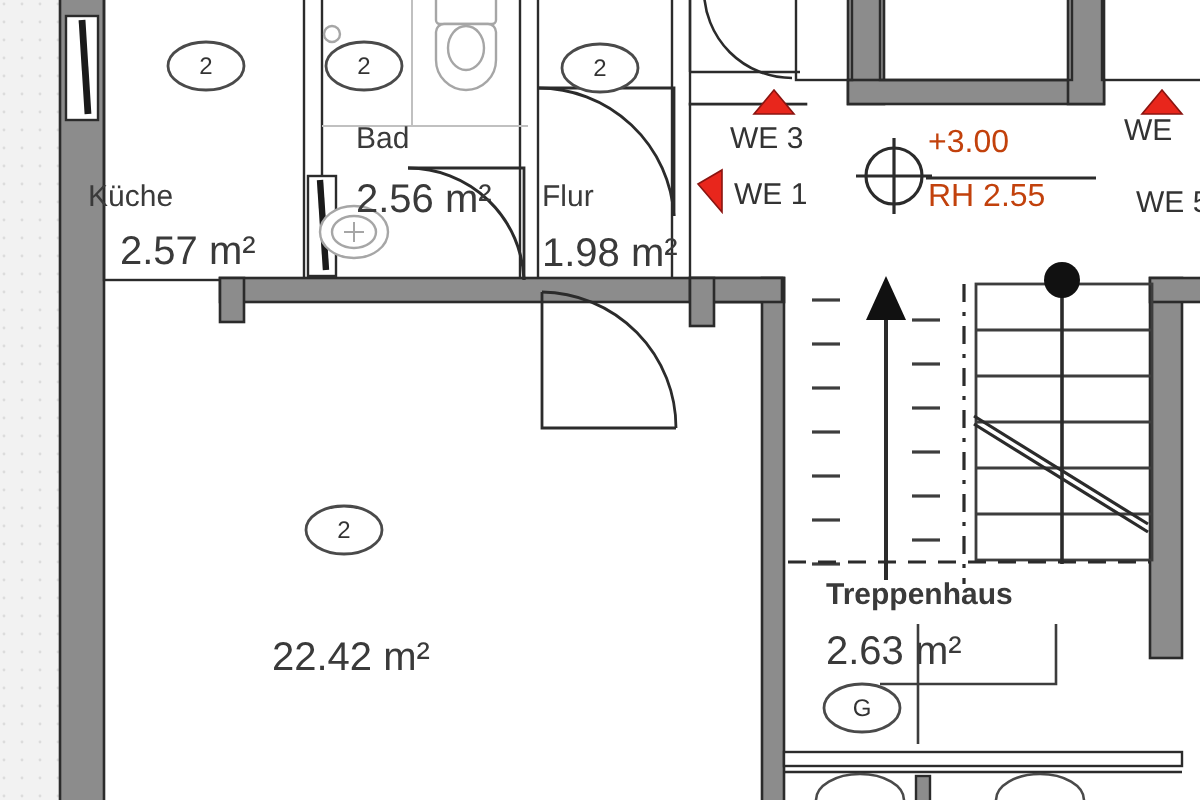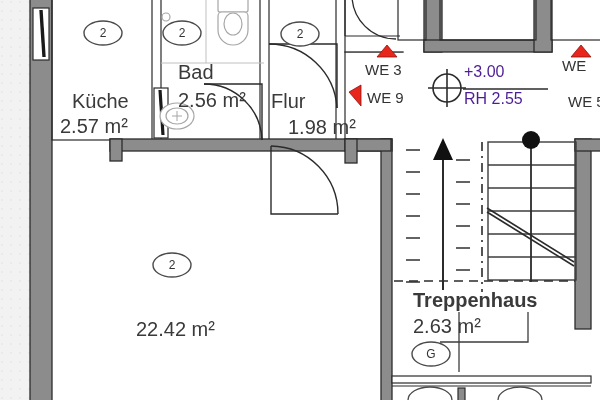--- a/index.html
+++ b/index.html
@@ -21,24 +21,24 @@
     left: 0;
     display: block;
   }
   .lbl {
     position: absolute;
     color: #3a3a3a;
     font-family: "Liberation Sans", sans-serif;
     white-space: nowrap;
     line-height: 1;
   }
-  .room-name { font-size: 20px; }
+  .room-name { font-size: 15px; }
   .room-area { font-size: 20px; }
   .we-txt   { font-size: 15px; color: #333; }
-  .elev-txt { font-size: 16px; color: #4c1d95; }
+  .elev-txt { font-size: 16px; color: #c2410c; }
   .badge-txt{
     font-size: 12px;
     color: #333;
     text-align: center;
   }
 </style>
 </head>
 <body>
 
 <div id="plan">
@@ -273,35 +273,35 @@
     </g>
 
   </svg>
 
   <div class="lbl badge-txt" style="left:95px; top:27px; width:16px;">2</div>
   <div class="lbl badge-txt" style="left:174px; top:27px; width:16px;">2</div>
   <div class="lbl badge-txt" style="left:292px; top:28px; width:16px;">2</div>
   <div class="lbl badge-txt" style="left:164px; top:259px; width:16px;">2</div>
   <div class="lbl badge-txt" style="left:423px; top:348px; width:16px;">G</div>
 
-  <div class="lbl room-name" style="left:72px; top:91px;">Küche</div>
+  <div class="lbl room-name" style="left:44px; top:91px;">Küche</div>
   <div class="lbl room-area" style="left:60px; top:116px;">2.57 m²</div>
 
   <div class="lbl room-name" style="left:178px; top:62px;">Bad</div>
   <div class="lbl room-area" style="left:178px; top:90px;">2.56 m²</div>
 
   <div class="lbl room-name" style="left:271px; top:91px;">Flur</div>
-  <div class="lbl room-area" style="left:288px; top:117px;">1.98 m²</div>
+  <div class="lbl room-area" style="left:271px; top:117px;">1.98 m²</div>
 
   <div class="lbl room-area" style="left:136px; top:319px;">22.42 m²</div>
 
   <div class="lbl room-name" style="left:413px; top:290px;font-weight:bold;">Treppenhaus</div>
   <div class="lbl room-area" style="left:413px; top:316px;">2.63 m²</div>
 
   <div class="lbl we-txt" style="left:365px; top:62px;">WE  3</div>
-  <div class="lbl we-txt" style="left:367px; top:90px;">WE  9</div>
+  <div class="lbl we-txt" style="left:367px; top:90px;">WE  1</div>
   <div class="lbl we-txt" style="left:562px; top:58px;">WE</div>
   <div class="lbl we-txt" style="left:552px; top:94px;margin-left:16px;">WE  5</div>
 
   <div class="lbl elev-txt" style="left:464px; top:64px;">+3.00</div>
   <div class="lbl elev-txt" style="left:464px; top:91px;">RH 2.55</div>
 
 </div>
 
 </body></html>

